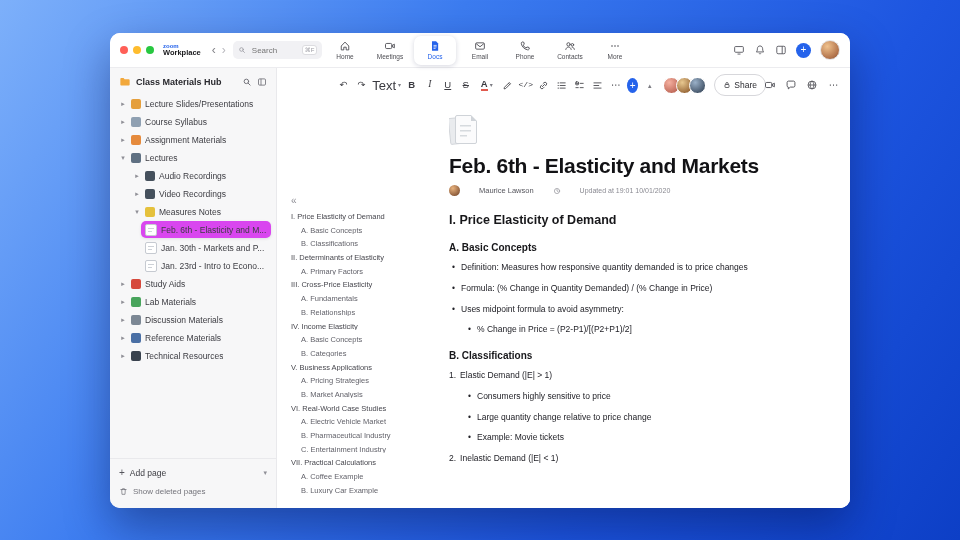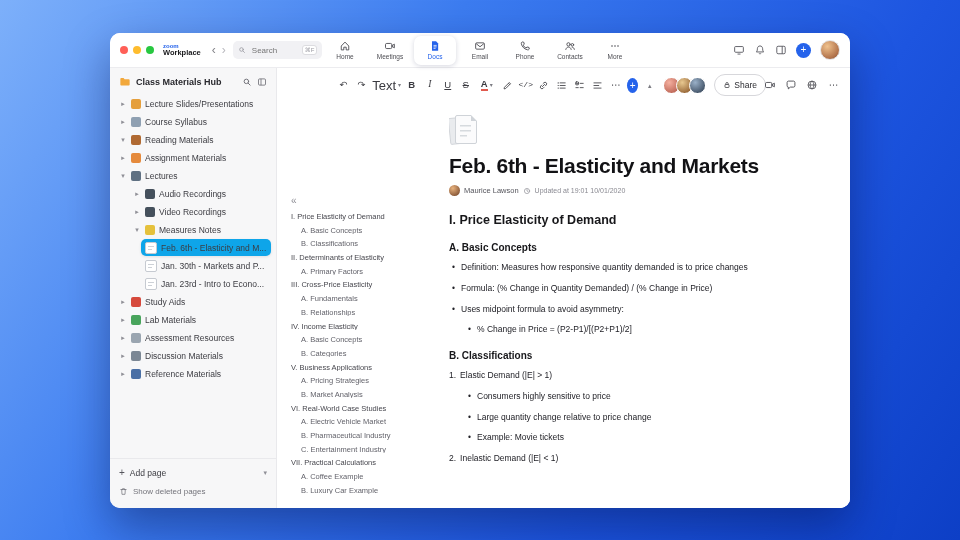--- a/index.html
+++ b/index.html
@@ -44,21 +44,21 @@
   .side-title{flex:1;font-size:9px;font-weight:bold;color:#29292e;white-space:nowrap;overflow:hidden}
   .tree{padding:1px 5px 0;overflow:hidden}
   .row{display:flex;align-items:center;gap:4px;height:17px;padding:0 4px;border-radius:5px;color:#3c3c42;font-size:8.5px;margin-bottom:1px;cursor:default}
   .row .chev{flex:0 0 8px;width:8px;font-size:7px;color:#8f8f96;text-align:center}
   .row .chev.r::before{content:"\25B8"}
   .row .chev.d::before{content:"\25BE"}
   .ticon{flex:0 0 10px;width:10px;height:10px;border-radius:2px}
   .row .rlbl{white-space:nowrap;overflow:hidden;text-overflow:ellipsis}
   .row.lv1{margin-left:14px}
   .row.lv2{margin-left:26px}
-  .row.selected{background:#0ea5e9;box-shadow:0 1px 3px rgba(20,20,40,.10)}
+  .row.selected{background:#d946ef;box-shadow:0 1px 3px rgba(20,20,40,.10)}
   .c-slides{background:#e59f3c}.c-syllabus{background:#8fa0b2}.c-reading{background:#b06a32}
   .c-assign{background:#e58a3c}.c-lectures{background:#5f7082}.c-video{background:#45505c}
   .c-audio{background:#45505c}.c-notes{background:#e5c13c}.c-study{background:#d6493c}
   .c-lab{background:#48a45c}.c-assess{background:#9aa5b0}.c-disc{background:#7b8794}
   .c-ref{background:#4a6fa5}.c-tech{background:#39424e}
   .ipage{background:#fff;border:1px solid #c6cad1;border-radius:2px;
     background-image:linear-gradient(#cdd1d7 0 0),linear-gradient(#cdd1d7 0 0);
     background-repeat:no-repeat;background-size:6px 1px,4px 1px;background-position:2px 3px,2px 6px}
   .side-foot{margin-top:auto;border-top:1px solid #e9e9ec;padding:5px 9px 8px}
   .foot-row{display:flex;align-items:center;gap:5px;height:18px;font-size:8.5px;color:#3c3c42}
@@ -92,21 +92,21 @@
   .o-item{font-size:7.5px;line-height:1;margin-bottom:6.2px;white-space:nowrap;overflow:hidden;color:#47474e;cursor:default}
   .o-item.l1{padding-left:10px;color:#63636b}
   .content{position:absolute;left:172px;top:0;width:400px;bottom:0;overflow:hidden;padding-top:13px;color:#222228}
   .docicon{width:30px;height:30px;position:relative;margin-bottom:9px}
   .docicon .p2{position:absolute;left:0;top:2px;width:20px;height:25px;background:#e9ebee;border:1px solid #d2d5da;border-radius:2px;transform:rotate(-6deg)}
   .docicon .p1{position:absolute;left:6px;top:0;width:20px;height:27px;background:#fbfbfc;border:1px solid #cfd3d8;border-radius:2px;
     background-image:linear-gradient(#d6dade 0 0),linear-gradient(#d6dade 0 0),linear-gradient(#d6dade 0 0);
     background-repeat:no-repeat;background-size:11px 1.5px,11px 1.5px,7px 1.5px;background-position:4px 9px,4px 14px,4px 19px}
   .docicon .p1::after{content:"";position:absolute;top:-1px;right:-1px;border-style:solid;border-width:0 6px 6px 0;border-color:#fff #fff #d0d4d9 #d0d4d9}
   .doc-title{font-size:21px;font-weight:bold;color:#121215;letter-spacing:-0.3px;line-height:1.1}
-  .meta{display:flex;align-items:center;gap:4px;margin-top:8px;color:#8a8a92;font-size:7px}
+  .meta{display:flex;align-items:center;gap:19px;margin-top:8px;color:#8a8a92;font-size:7px}
   .meta .mavatar{width:11px;height:11px;border-radius:50%;background:radial-gradient(circle at 35% 30%,#e8b27d,#8a5a3a 75%)}
   .meta .mname{color:#55555c;font-size:7.5px}
   .h2{font-size:12.5px;font-weight:bold;color:#17171a;margin-top:17px}
   .h3{font-size:10px;font-weight:bold;color:#17171a;margin-top:15px}
   .ul{margin-top:10px}
   .li{position:relative;padding-left:12px;margin-bottom:11px;font-size:8.5px;line-height:1.15}
   .li::before{content:"\2022";position:absolute;left:3px;top:0}
   .sub{margin-left:16px}
   .oli{display:flex;gap:4px;margin-bottom:11px;font-size:8.5px;line-height:1.15}
 </style>
@@ -258,25 +258,20 @@
             <span class="chev r"></span>
             <span class="ticon c-slides"></span>
             <span class="rlbl">Lecture Slides/Presentations</span>
           </div>
         <div class="row">
             <span class="chev r"></span>
             <span class="ticon c-syllabus"></span>
             <span class="rlbl">Course Syllabus</span>
           </div>
         <div class="row">
-            <span class="chev d"></span>
-            <span class="ticon c-reading"></span>
-            <span class="rlbl">Reading Materials</span>
-          </div>
-        <div class="row">
             <span class="chev r"></span>
             <span class="ticon c-assign"></span>
             <span class="rlbl">Assignment Materials</span>
           </div>
         <div class="row">
             <span class="chev d"></span>
             <span class="ticon c-lectures"></span>
             <span class="rlbl">Lectures</span>
           </div>
         <div class="row lv1">
@@ -311,32 +306,32 @@
             <span class="ticon c-study"></span>
             <span class="rlbl">Study Aids</span>
           </div>
         <div class="row">
             <span class="chev r"></span>
             <span class="ticon c-lab"></span>
             <span class="rlbl">Lab Materials</span>
           </div>
         <div class="row">
             <span class="chev r"></span>
-            <span class="ticon c-assess"></span>
-            <span class="rlbl">Assessment Resources</span>
-          </div>
-        <div class="row">
-            <span class="chev r"></span>
             <span class="ticon c-disc"></span>
             <span class="rlbl">Discussion Materials</span>
           </div>
         <div class="row">
             <span class="chev r"></span>
             <span class="ticon c-ref"></span>
             <span class="rlbl">Reference Materials</span>
+          </div>
+        <div class="row">
+            <span class="chev r"></span>
+            <span class="ticon c-tech"></span>
+            <span class="rlbl">Technical Resources</span>
           </div>
       </div>
 
       <div class="side-foot">
         <div class="foot-row">
           <span class="plus">+</span>
           <span>Add page</span>
           <span class="spacer"></span>
           <span class="chevdn">▾</span>
         </div>

